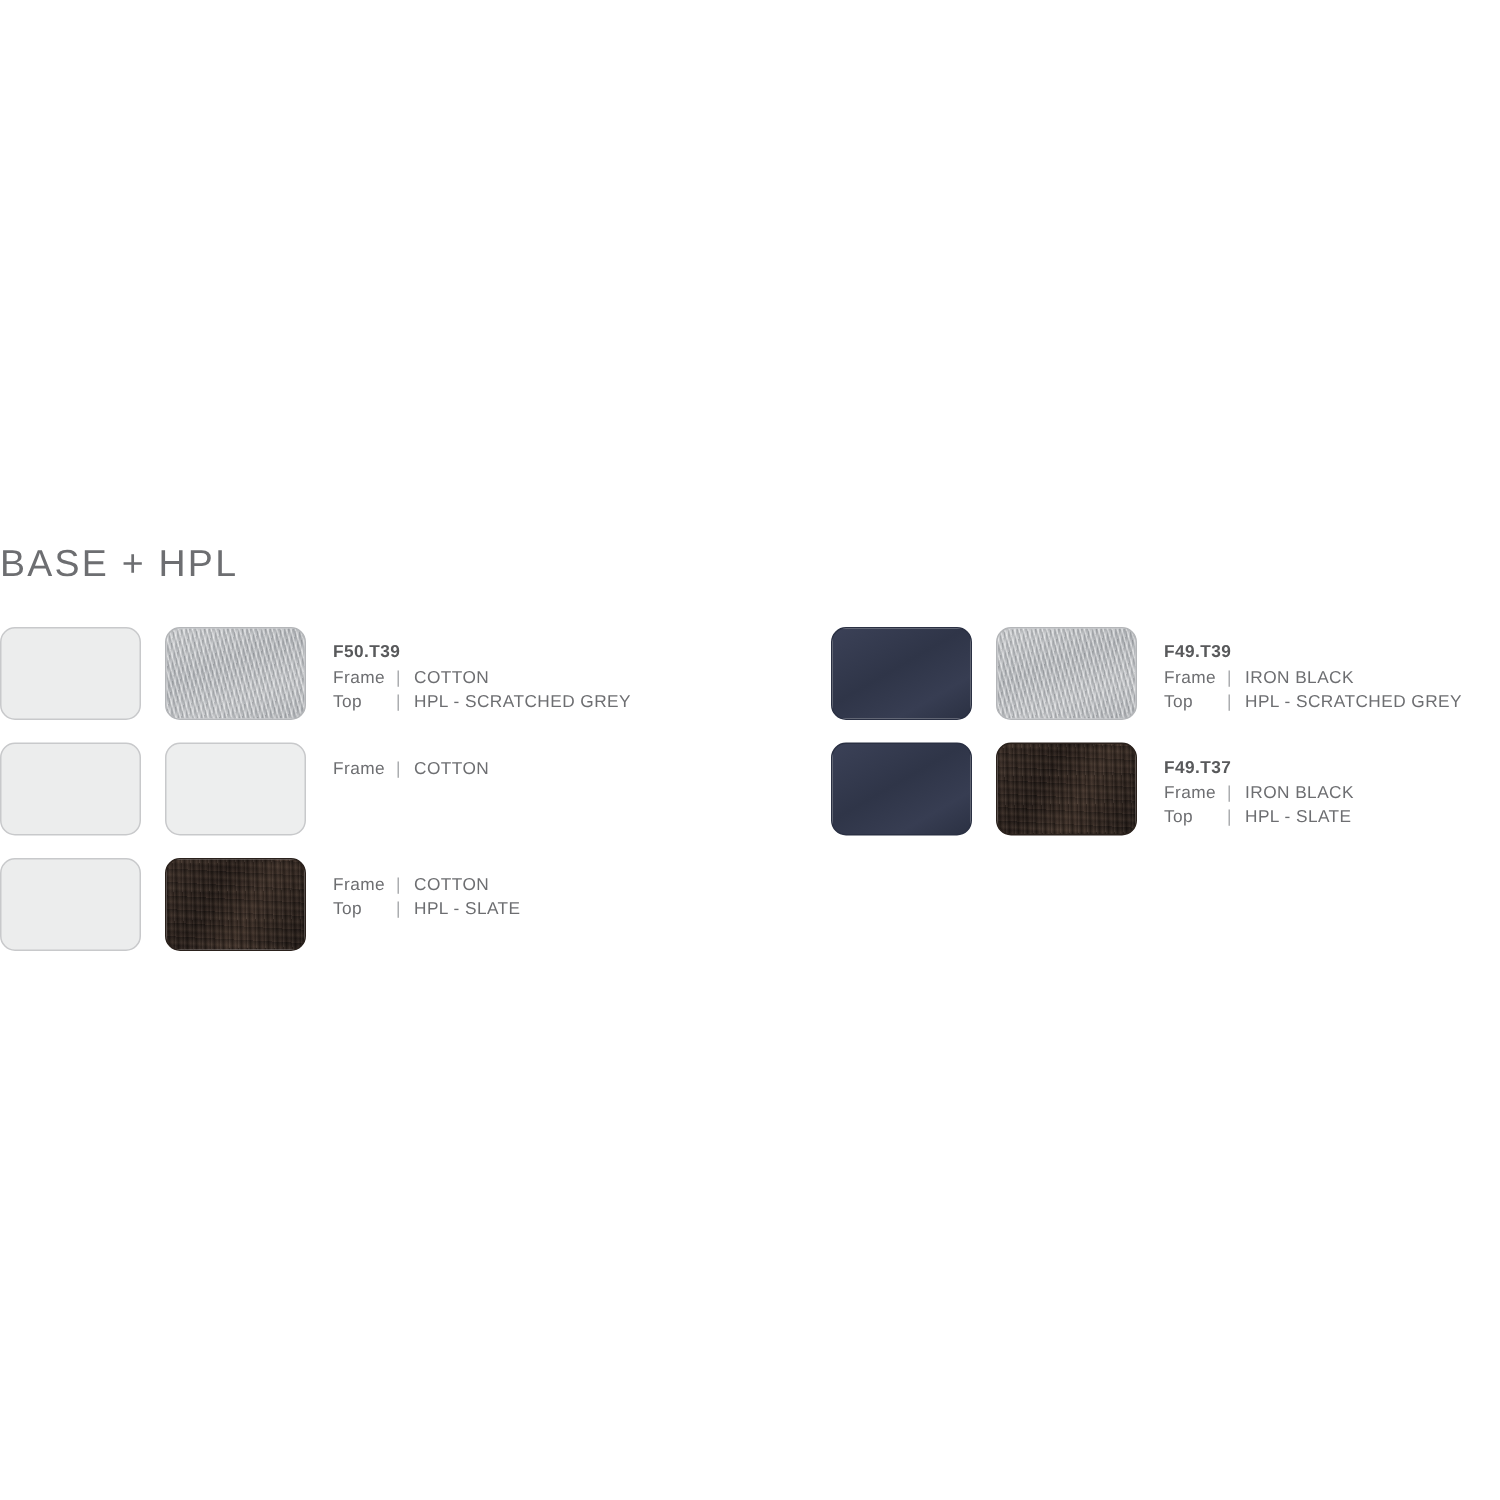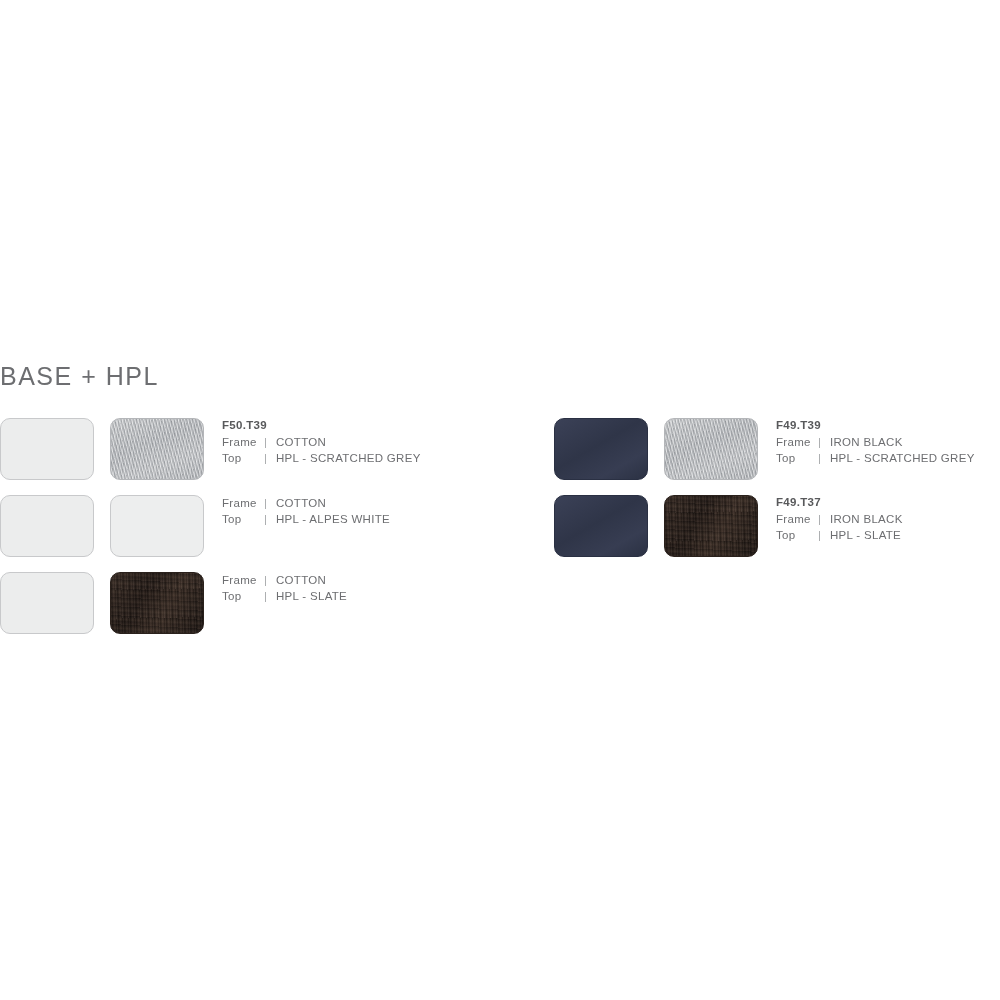--- a/index.html
+++ b/index.html
@@ -48,21 +48,21 @@
     border-radius: 10px;
     top: 0;
     box-sizing: border-box;
   }
   .swatch.frame { left: 0px; }
   .swatch.top   { left: 110px; }
 
   .labels {
     position: absolute;
     left: 222px;
-    top: 0px;
+    top: 10px;
     width: 340px;
   }
   .code {
     font-size: 11.5px;
     font-weight: bold;
     color: #58595b;
     letter-spacing: 0.3px;
     line-height: 14px;
     margin-bottom: 2px;
   }
@@ -135,23 +135,20 @@
       </div>
     </div>
 
     <div class="row">
       <div class="swatch frame sw-cotton"></div>
       <div class="swatch top sw-alpes-white"></div>
       <div class="labels">
         <div class="spec">
           <span class="k">Frame</span><span class="bar">|</span><span class="v">COTTON</span>
         </div>
-        <div class="spec">
-          <span class="k">Top</span><span class="bar">|</span><span class="v">HPL - ALPES WHITE</span>
-        </div>
       </div>
     </div>
 
     <div class="row">
       <div class="swatch frame sw-cotton"></div>
       <div class="swatch top sw-slate"></div>
       <div class="labels">
         <div class="spec">
           <span class="k">Frame</span><span class="bar">|</span><span class="v">COTTON</span>
         </div>

